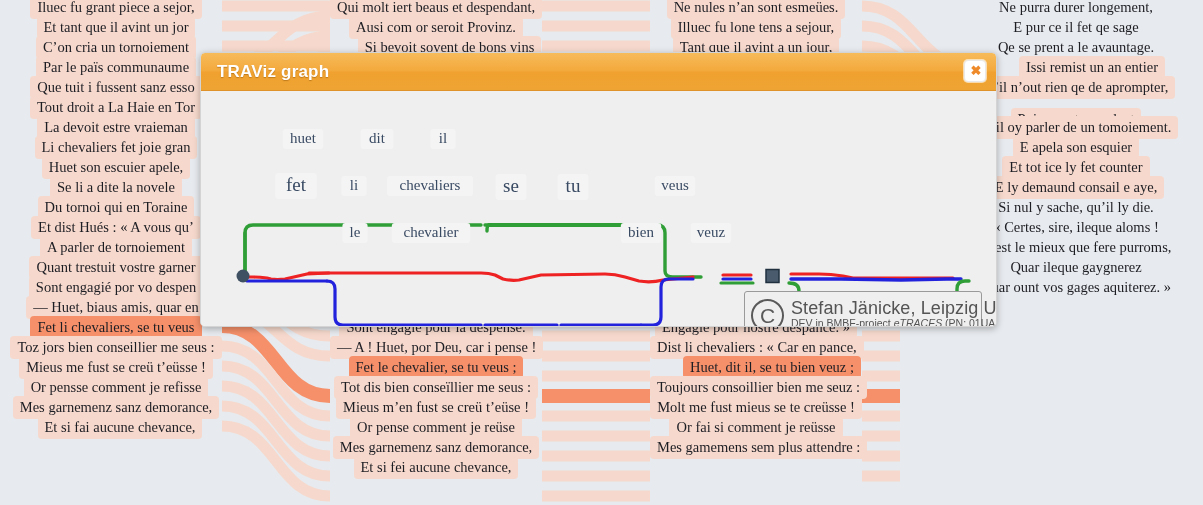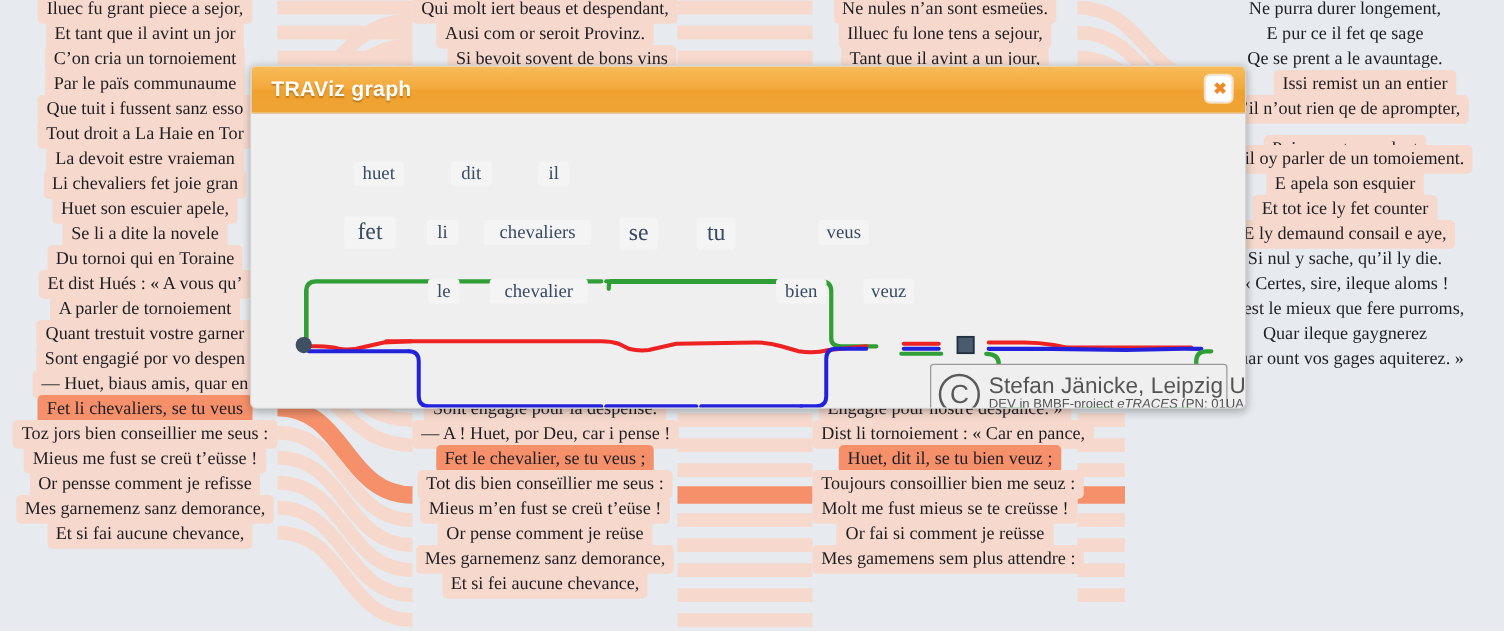--- a/index.html
+++ b/index.html
@@ -255,22 +255,22 @@
       <div class="verse" style="position: absolute; left: 0px; width: 212px; top: 396px;"><span class="vtext">Mieus m’en fust se creü t’eüse !</span></div>
       <div class="verse" style="position: absolute; left: 0px; width: 212px; top: 416px;"><span class="vtext">Or pense comment je reüse</span></div>
       <div class="verse" style="position: absolute; left: 0px; width: 212px; top: 436px;"><span class="vtext">Mes garnemenz sanz demorance,</span></div>
       <div class="verse" style="position: absolute; left: 0px; width: 212px; top: 456px;"><span class="vtext">Et si fei aucune chevance,</span></div>
     </div>
   <div class="col c3">
       <div class="verse" style="position: absolute; left: 0px; width: 212px; top: -4px;"><span class="vtext">Ne nules n’an sont esmeües.</span></div>
       <div class="verse" style="position: absolute; left: 0px; width: 212px; top: 16px;"><span class="vtext">Illuec fu lone tens a sejour,</span></div>
       <div class="verse" style="position: absolute; left: 0px; width: 212px; top: 36px;"><span class="vtext">Tant que il avint a un jour,</span></div>
       <div class="verse" style="position: absolute; left: 0px; width: 212px; top: 316px;"><span class="vtext">Engagié pour nostre despance. »</span></div>
-      <div class="verse" style="position: absolute; left: 0px; width: 212px; top: 336px;"><span class="vtext">Dist li tornoiement : « Car en pance,</span></div>
-      <div class="verse hi" style="position: absolute; left: 4px; width: 212px; top: 356px;"><span class="vtext">Huet, dit il, se tu bien veuz ;</span></div>
+      <div class="verse" style="position: absolute; left: 0px; width: 212px; top: 336px;"><span class="vtext">Dist li chevaliers : « Car en pance,</span></div>
+      <div class="verse hi" style="position: absolute; left: 16px; width: 212px; top: 356px;"><span class="vtext">Huet, dit il, se tu bien veuz ;</span></div>
       <div class="verse" style="position: absolute; left: 0px; width: 212px; top: 376px;"><span class="vtext">Toujours consoillier bien me seuz :</span></div>
       <div class="verse" style="position: absolute; left: 0px; width: 212px; top: 396px;"><span class="vtext">Molt me fust mieus se te creüsse !</span></div>
       <div class="verse" style="position: absolute; left: 0px; width: 212px; top: 416px;"><span class="vtext">Or fai si comment je reüsse</span></div>
       <div class="verse" style="position: absolute; left: 0px; width: 212px; top: 436px;"><span class="vtext">Mes gamemens sem plus attendre :</span></div>
     </div>
   <div class="col c4">
       <div class="verse plain" style="position: absolute; left: 0px; width: 212px; top: -4px;"><span class="vtext">Ne purra durer longement,</span></div>
       <div class="verse plain" style="position: absolute; left: 0px; width: 212px; top: 16px;"><span class="vtext">E pur ce il fet qe sage</span></div>
       <div class="verse plain" style="position: absolute; left: 0px; width: 212px; top: 36px;"><span class="vtext">Qe se prent a le avauntage.</span></div>
       <div class="verse" style="position: absolute; left: 16px; width: 212px; top: 56px;"><span class="vtext">Issi remist un an entier</span></div>

